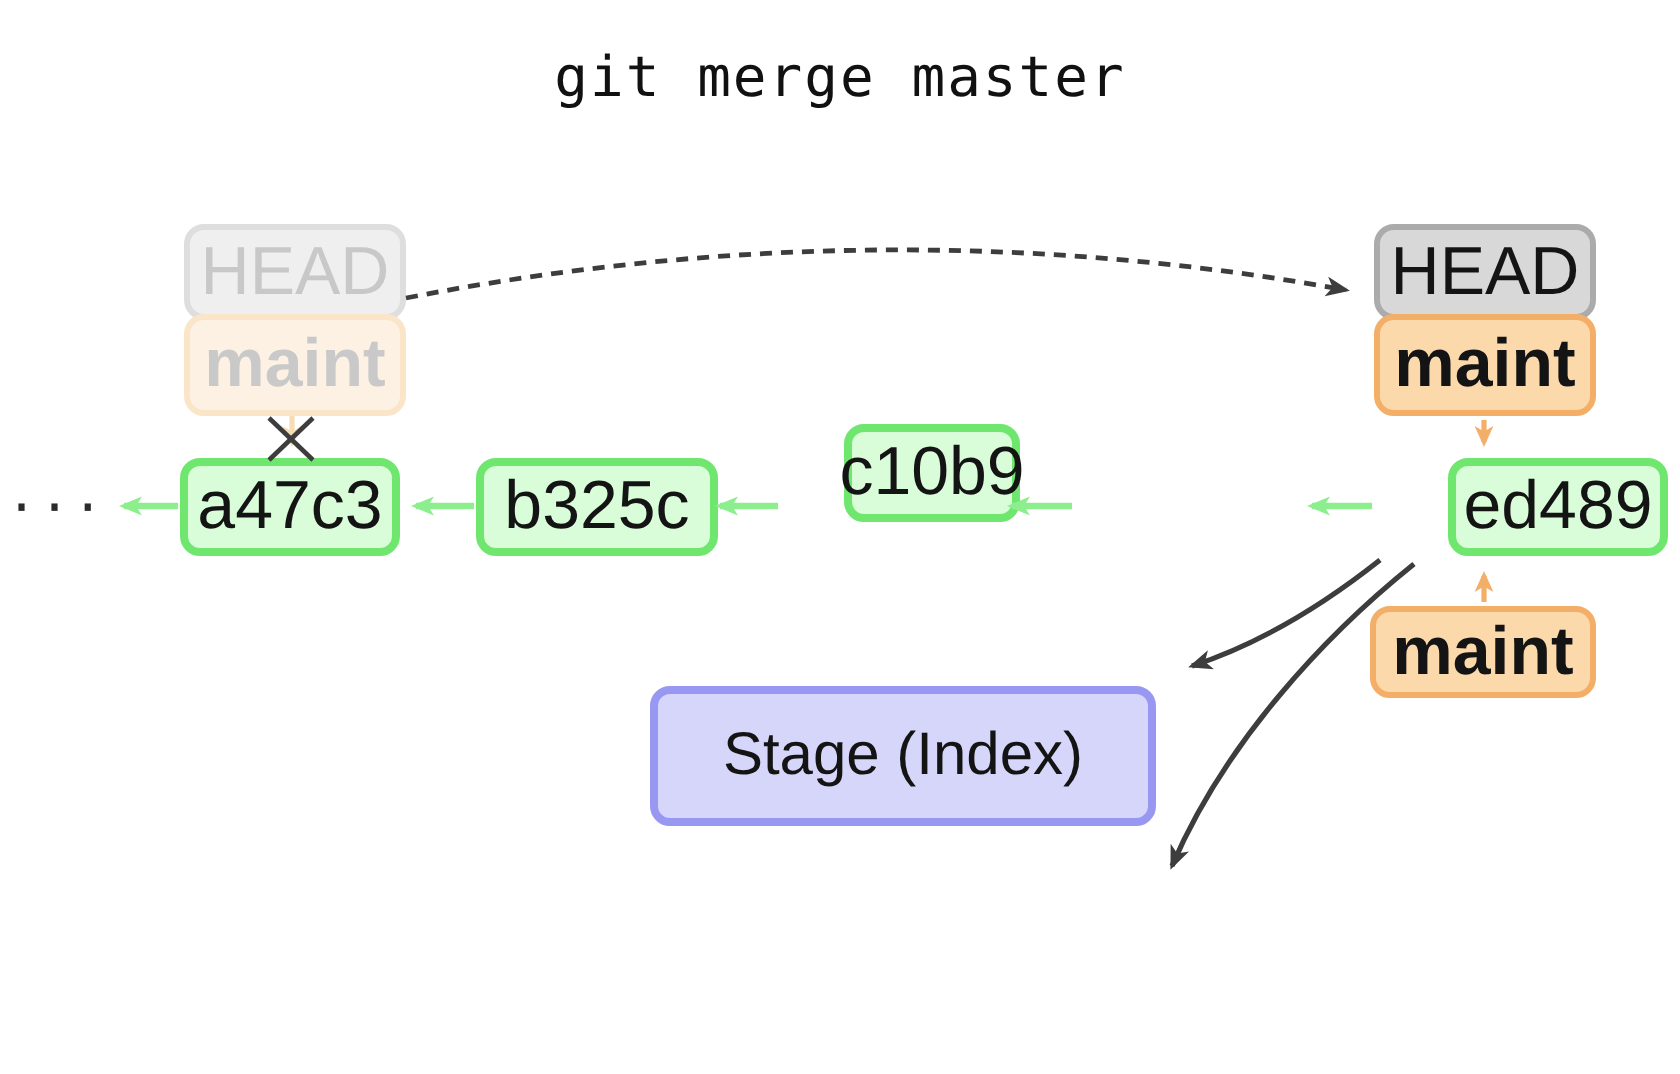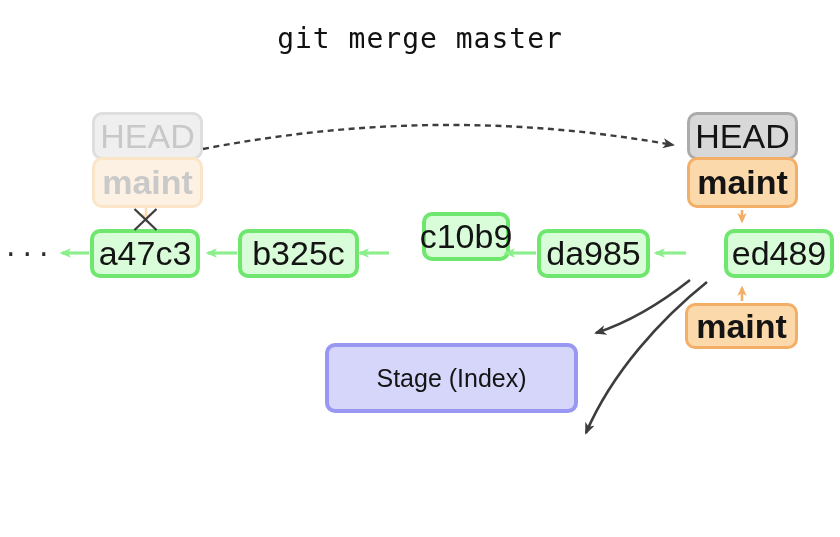--- a/index.html
+++ b/index.html
@@ -47,21 +47,21 @@
     color:var(--faded-head-text);
   }
   .branch.faded{
     background:var(--faded-branch-fill);
     border-color:var(--faded-branch-border);
     color:var(--faded-branch-text);
   }
   .stage{
     background:var(--stage-fill);
     border:4px solid var(--stage-border);
-    font-size:25px;
+    font-size:30px;
   }
   .workdir{
     background:var(--workdir-fill);
     border:4px solid var(--workdir-border);
     font-size:25px;
   }
   .ellipsis{
     position:absolute;
     left:6px;top:237px;
     font-size:30px;
@@ -95,21 +95,20 @@
 
   <div class="box head faded" style="left:92px;top:112px;width:111px;height:48px;">HEAD</div>
   <div class="box branch faded" style="left:92px;top:157px;width:111px;height:51px;">maint</div>
 
   <div class="box head" style="left:687px;top:112px;width:111px;height:48px;">HEAD</div>
   <div class="box branch" style="left:687px;top:157px;width:111px;height:51px;">maint</div>
 
   <div class="box commit" style="left:90px;top:229px;width:110px;height:49px;">a47c3</div>
   <div class="box commit" style="left:238px;top:229px;width:121px;height:49px;">b325c</div>
   <div class="box commit" style="left:390px;top:212px;width:88px;height:49px;margin-left:32px;">c10b9</div>
-  <div class="box commit" style="left:537px;top:229px;width:113px;height:49px;">da985</div>
   <div class="box commit" style="left:724px;top:229px;width:110px;height:49px;">ed489</div>
 
   <div class="box branch" style="left:685px;top:303px;width:113px;height:46px;">maint</div>
 
   <div class="box stage" style="left:325px;top:343px;width:253px;height:70px;">Stage (Index)</div>
 
   <svg class="overlay" width="840" height="537" viewBox="0 0 840 537">
     <defs>
       <marker id="ah-green" markerUnits="userSpaceOnUse" markerWidth="13" markerHeight="12" refX="9" refY="5" orient="auto">
         <path d="M0,0.3 L11.5,5 L0,9.7 L3,5 Z" class="fill-green"></path>

